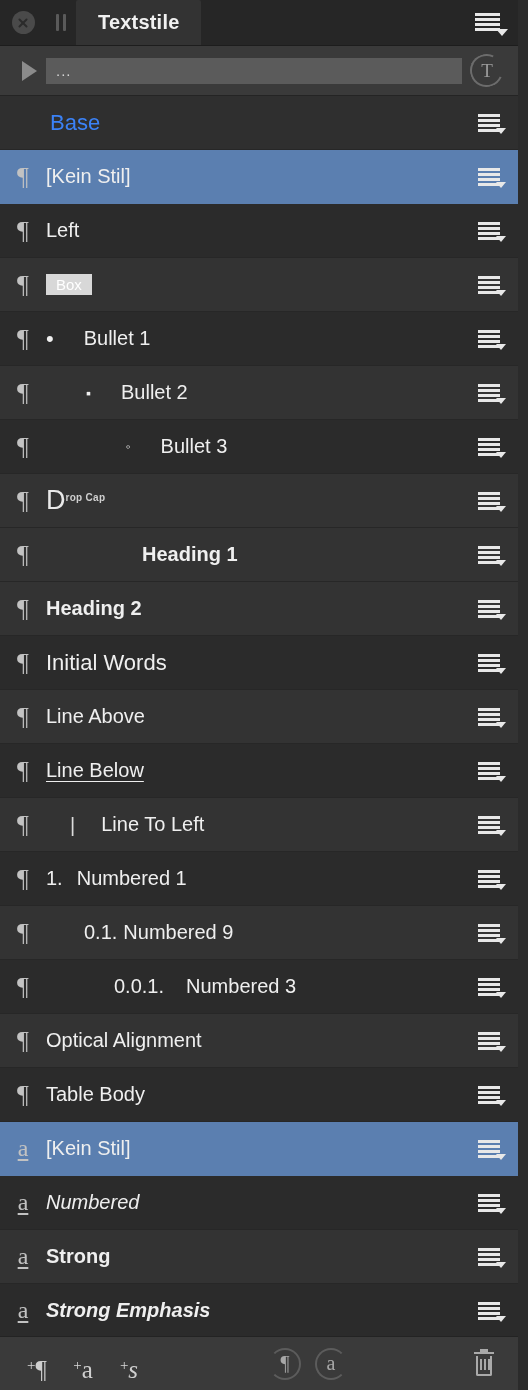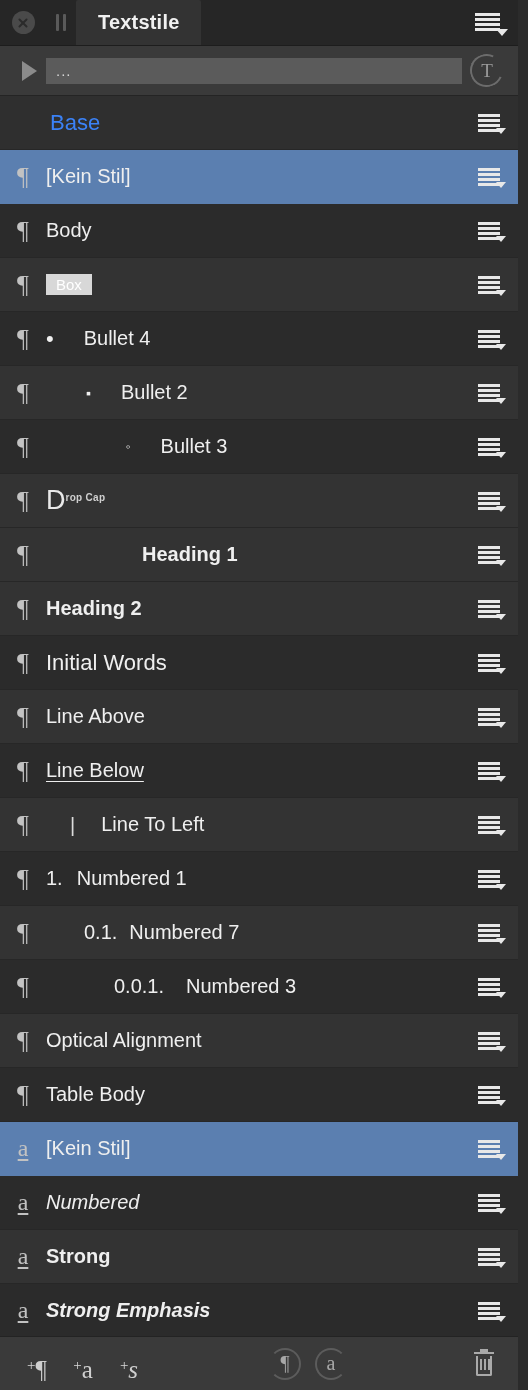--- a/index.html
+++ b/index.html
@@ -298,21 +298,21 @@
               <i></i>
               <i></i>
             </span>
             <span class="caret"></span>
           </span>
         </div>
       </div>
       <div class="row">
         <div class="row-icon">¶</div>
         <div class="row-label">
-          <span class="lb-plain">Body</span>
+          <span class="lb-plain">Left</span>
         </div>
         <div class="row-menu">
           <span class="hamb small">
             <span class="bars">
               <i></i>
               <i></i>
               <i></i>
               <i></i>
             </span>
             <span class="caret"></span>
@@ -333,21 +333,21 @@
               <i></i>
             </span>
             <span class="caret"></span>
           </span>
         </div>
       </div>
       <div class="row">
         <div class="row-icon">¶</div>
         <div class="row-label">
           <span class="marker mk-dot" style="margin-right: 30px;">•</span>
-          <span class="lb-plain">Bullet 4</span>
+          <span class="lb-plain">Bullet 1</span>
         </div>
         <div class="row-menu">
           <span class="hamb small">
             <span class="bars">
               <i></i>
               <i></i>
               <i></i>
               <i></i>
             </span>
             <span class="caret"></span>
@@ -524,22 +524,22 @@
               <i></i>
               <i></i>
             </span>
             <span class="caret"></span>
           </span>
         </div>
       </div>
       <div class="row alt">
         <div class="row-icon">¶</div>
         <div class="row-label" style="padding-left: 38px;">
-          <span class="marker mk-num" style="margin-right: 12px;">0.1.</span>
-          <span class="lb-plain">Numbered 7</span>
+          <span class="marker mk-num" style="margin-right: 6px;">0.1.</span>
+          <span class="lb-plain">Numbered 9</span>
         </div>
         <div class="row-menu">
           <span class="hamb small">
             <span class="bars">
               <i></i>
               <i></i>
               <i></i>
               <i></i>
             </span>
             <span class="caret"></span>

